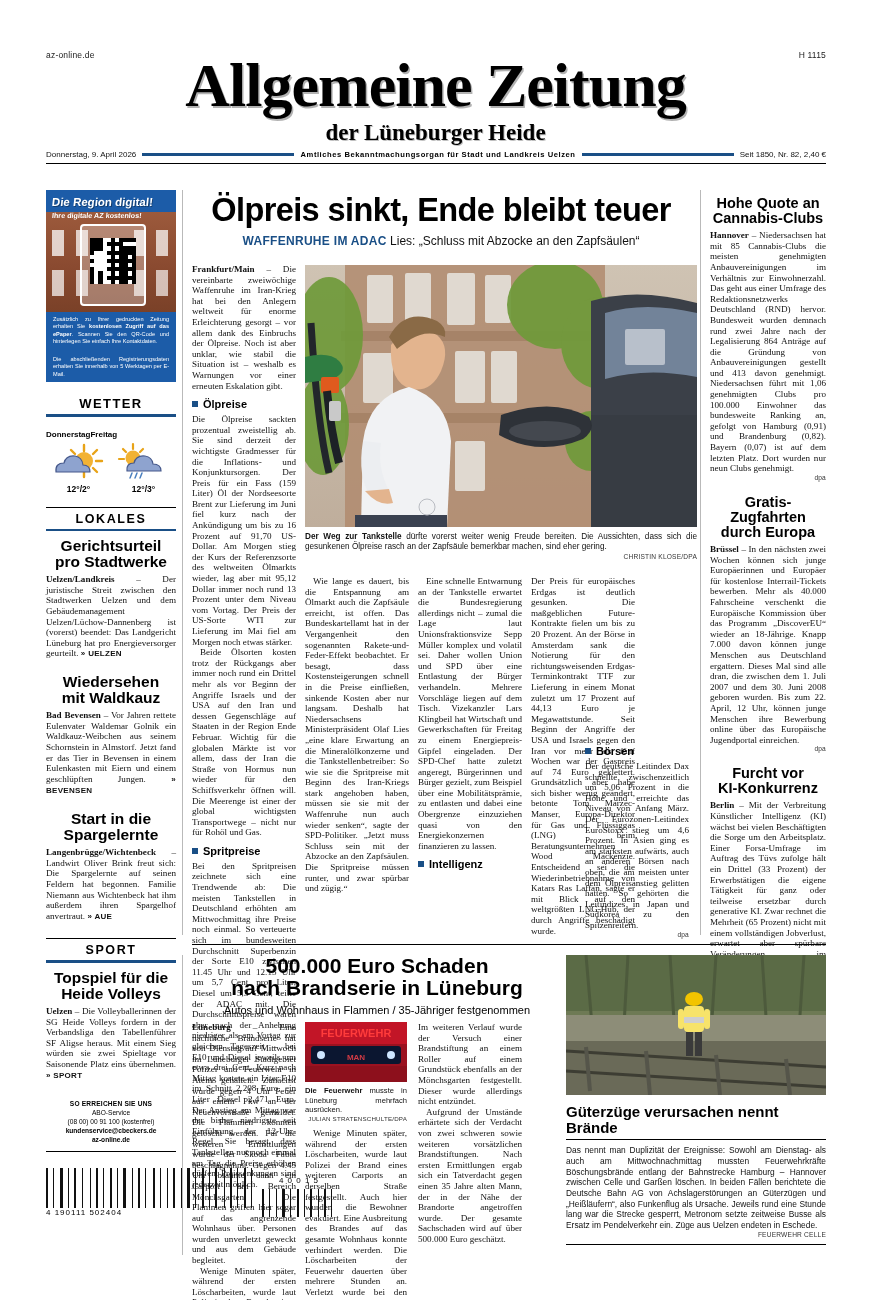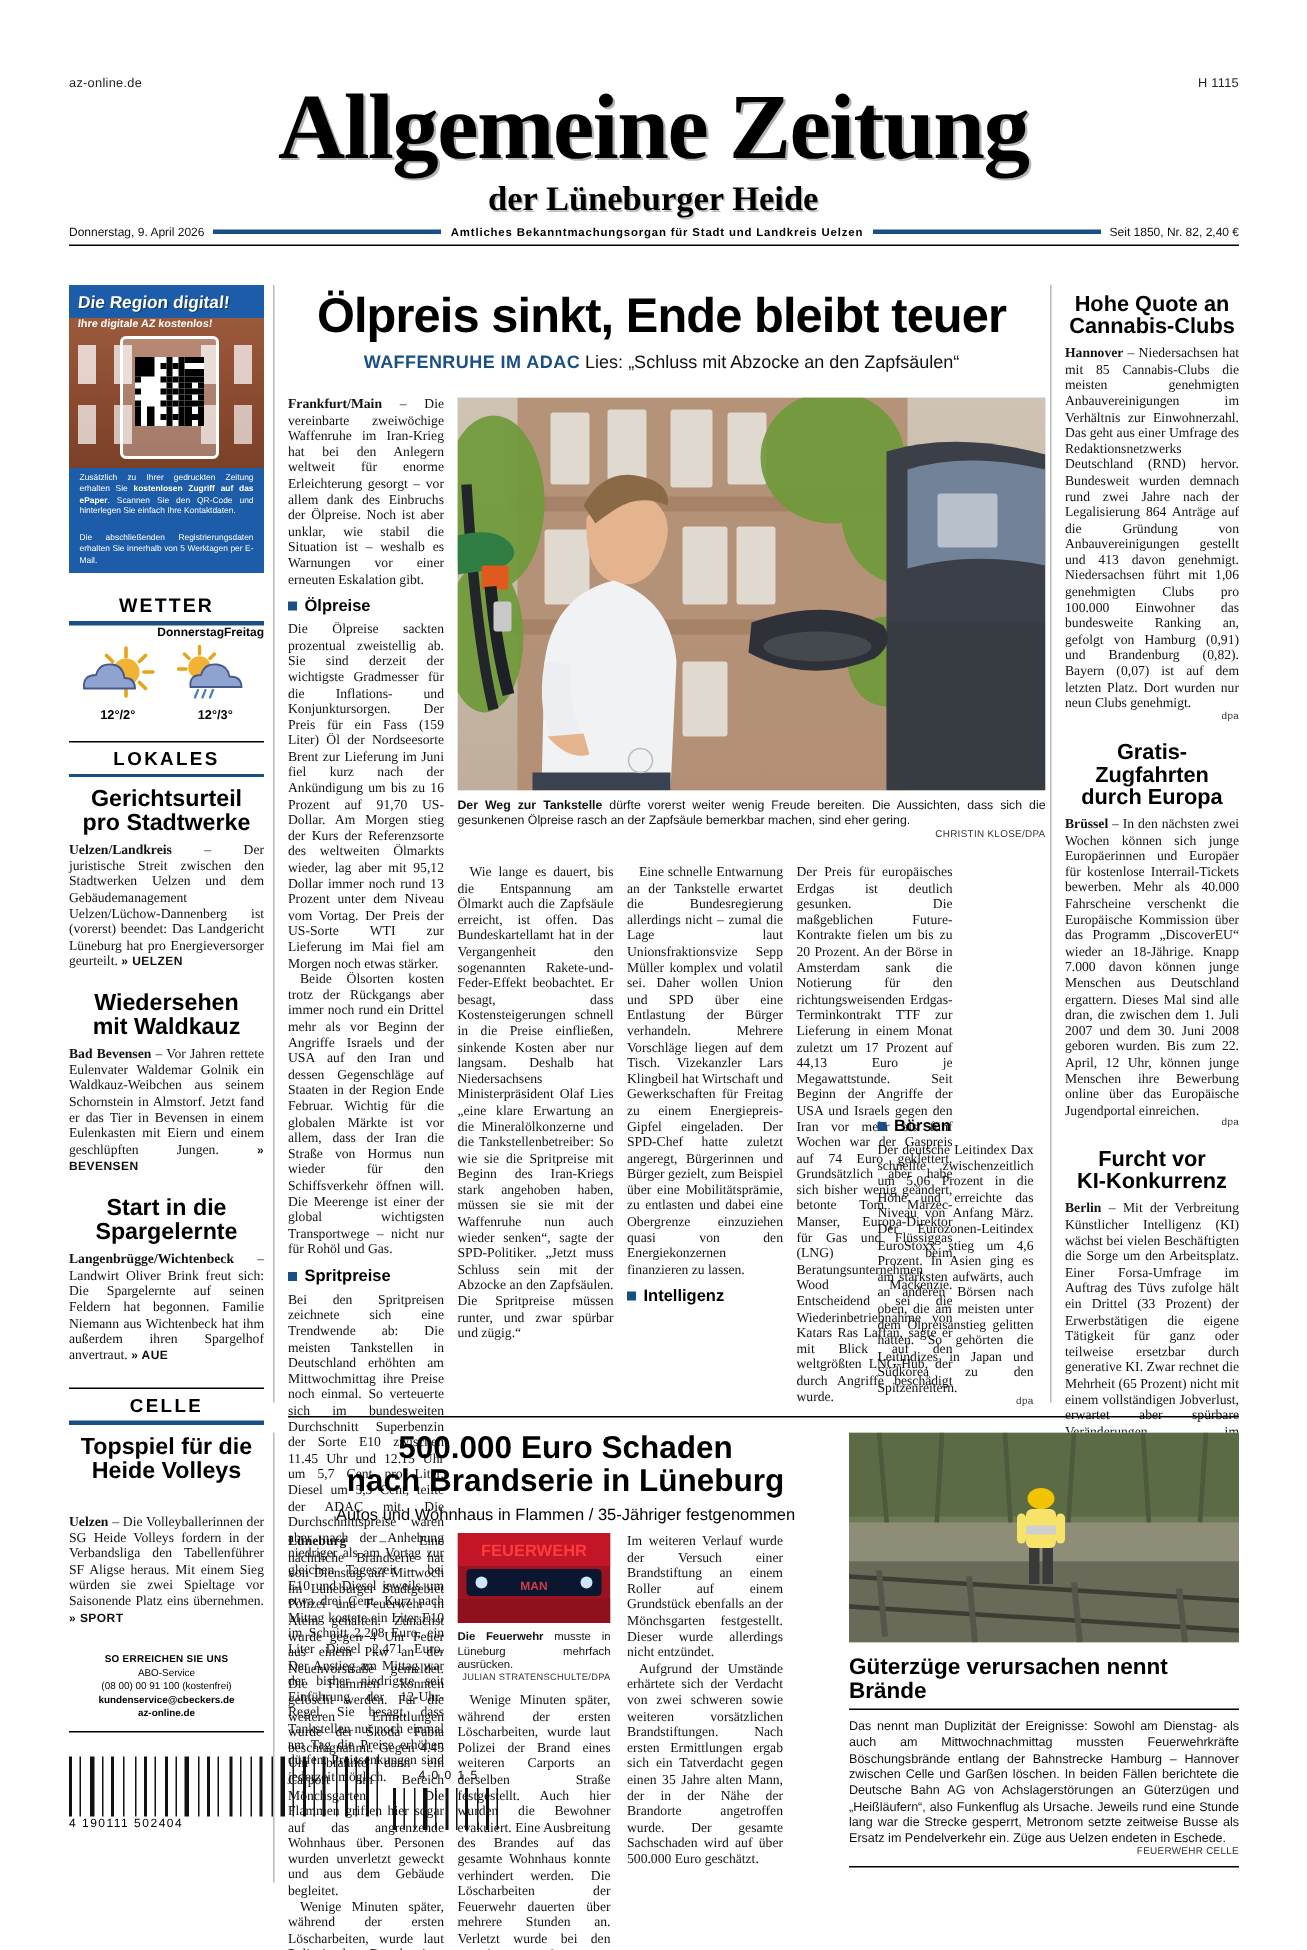--- a/index.html
+++ b/index.html
@@ -68,22 +68,22 @@
              font-weight:bold;font-size:11.5px;color:#fff;transform:skewX(-6deg);text-shadow:1px 1px 0 rgba(0,0,0,.35);}
   .promo .t2{position:absolute;left:6px;top:21px;width:118px;font-family:"Liberation Sans",sans-serif;
              font-weight:bold;font-size:7.2px;color:#fff;transform:skewX(-6deg);}
   .promo .txt{position:absolute;left:7px;top:126px;width:116px;font-family:"Liberation Sans",sans-serif;
               font-size:5.6px;line-height:7.4px;color:#fff;text-align:justify;}
   .promo .txt b{font-weight:bold;}
   .promo .txt2{position:absolute;left:7px;top:166px;width:116px;font-family:"Liberation Sans",sans-serif;
                font-size:5.6px;line-height:7.4px;color:#fff;text-align:justify;}
 
   .wx-head{font-family:"Liberation Sans",sans-serif;font-weight:bold;font-size:13px;letter-spacing:1.4px;text-align:center;}
-  .wx-days{display:flex;justify-content:flex-end;font-family:"Liberation Sans",sans-serif;
-           font-weight:bold;font-size:8px;margin-top:0;}
+  .wx-days{display:flex;justify-content:flex-start;font-family:"Liberation Sans",sans-serif;
+           font-weight:bold;font-size:8px;margin-top:13px;}
   .wx-icons{display:flex;justify-content:space-around;margin-top:2px;}
   .wx-temps{display:flex;justify-content:space-around;font-family:"Liberation Sans",sans-serif;
             font-weight:bold;font-size:8.5px;margin-top:3px;}
 
   .contact{font-family:"Liberation Sans",sans-serif;font-size:6.6px;line-height:9px;text-align:center;}
   .contact .h{font-weight:bold;font-size:6.6px;letter-spacing:.2px;}
 
   
   .barcode{display:flex;align-items:flex-end;gap:2px;height:44px;}
   .bar{background:#111;}
@@ -295,25 +295,25 @@
         <div class="hl" style="font-size:15.5px">Start in die<br>Spargelernte</div>
         <div class="body" style="margin-top:4px">
           <b>Langenbrügge/Wichtenbeck</b><span> – Landwirt Oliver Brink freut sich: Die Spargelernte auf seinen Feldern hat begonnen. Familie Niemann aus Wichtenbeck hat ihm außerdem ihren Spargelhof anvertraut.</span>
           <span class="ref">» AUE</span>
         </div>
       </div>
     </div>
 
     <div style="margin-top:16px">
       <div class="rule" style="height:1px;margin-bottom:4px"></div>
-      <div class="sec-head">CELLE</div>
+      <div class="sec-head">SPORT</div>
       <div class="blue-rule" style="margin-top:3px"></div>
       <div style="margin-top:7px">
         <div class="hl" style="font-size:15.5px">Topspiel für die<br>Heide Volleys</div>
-        <div class="body" style="margin-top:20px">
+        <div class="body" style="margin-top:4px">
           <b>Uelzen</b><span> – Die Volleyballerinnen der SG Heide Volleys fordern in der Verbandsliga den Tabellenführer SF Aligse heraus. Mit einem Sieg würden sie zwei Spieltage vor Saisonende Platz eins übernehmen.</span>
           <span class="ref">» SPORT</span>
         </div>
       </div>
     </div>
 
     <div style="margin-top:18px" class="contact">
       <div class="h">SO ERREICHEN SIE UNS</div>
       <div>ABO-Service</div>
       <div>(08 00) 00 91 100 (kostenfrei)</div>

